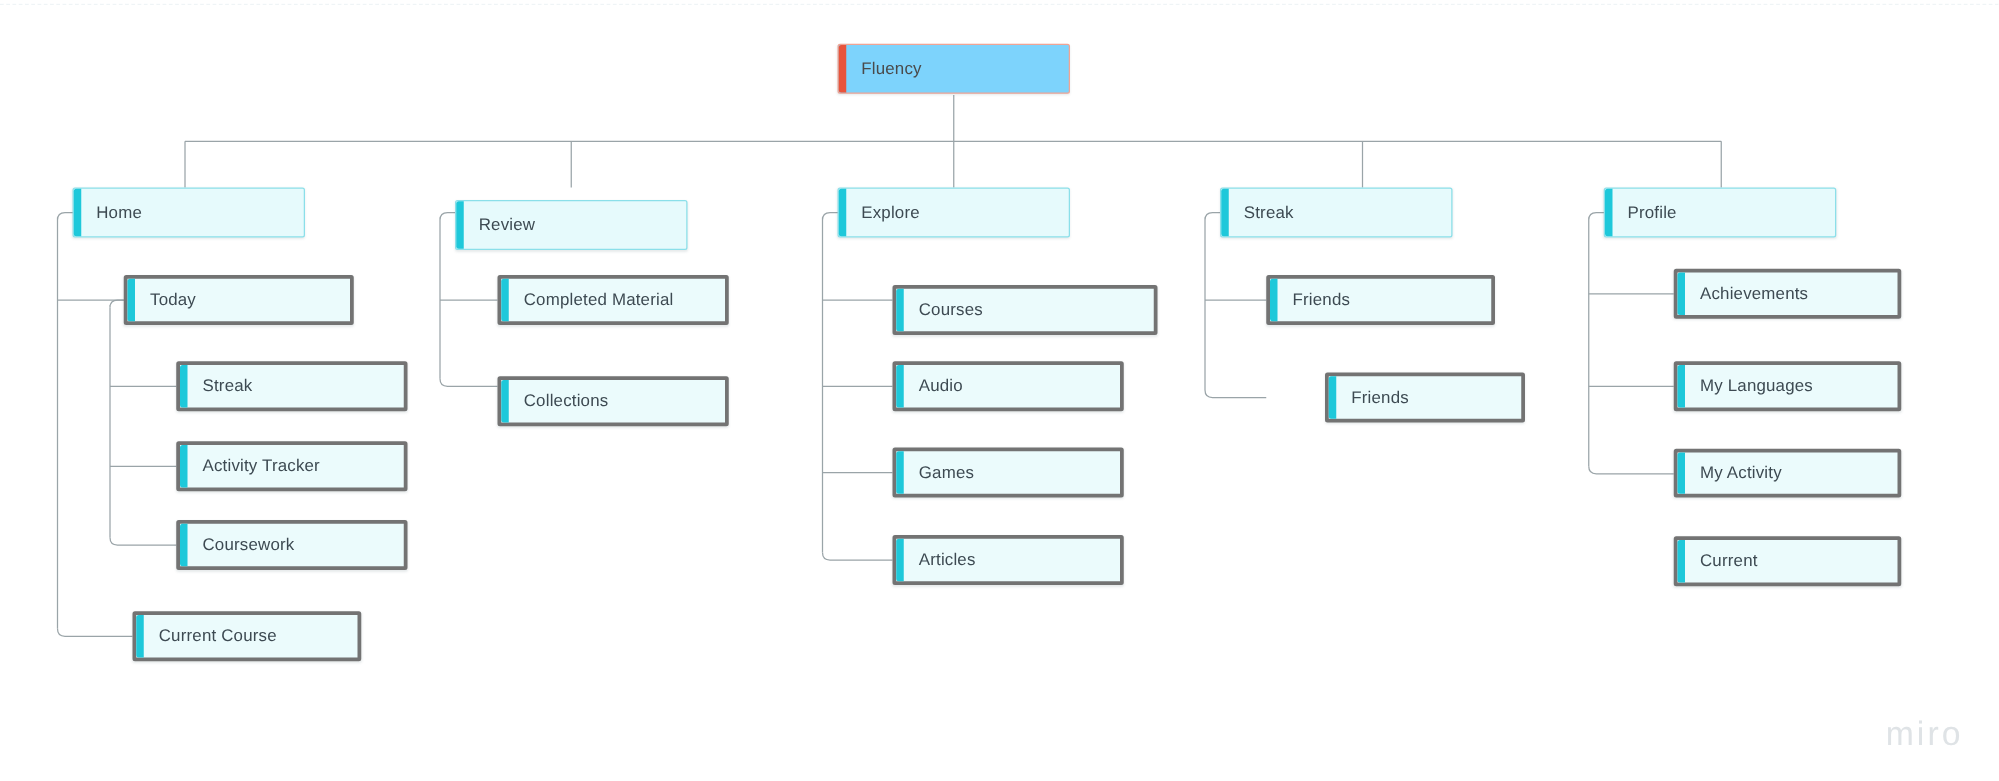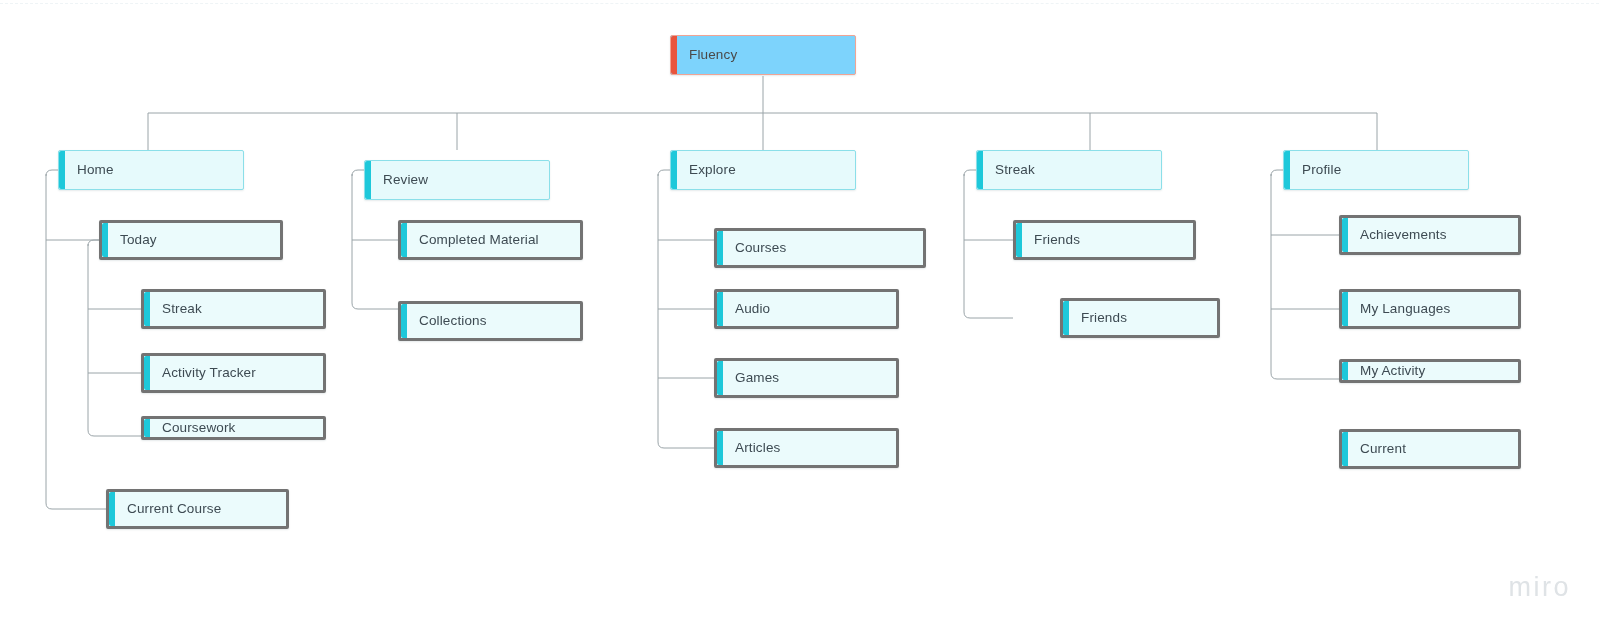--- a/index.html
+++ b/index.html
@@ -159,21 +159,21 @@
         <span class="label">Today</span>
       </div>
       <div class="node leaf" style="left: 141px; top: 289px; width: 185px; height: 40px;">
         <span class="accent" style="background: rgb(30, 200, 218);"></span>
         <span class="label">Streak</span>
       </div>
       <div class="node leaf" style="left: 141px; top: 353px; width: 185px; height: 40px;">
         <span class="accent" style="background: rgb(30, 200, 218);"></span>
         <span class="label">Activity Tracker</span>
       </div>
-      <div class="node leaf" style="left: 141px; top: 416px; width: 185px; height: 24px;">
+      <div class="node leaf" style="left: 141px; top: 416px; width: 185px; height: 40px;">
         <span class="accent" style="background: rgb(30, 200, 218);"></span>
         <span class="label">Coursework</span>
       </div>
       <div class="node leaf" style="left: 106px; top: 489px; width: 183px; height: 40px;">
         <span class="accent" style="background: rgb(30, 200, 218);"></span>
         <span class="label">Current Course</span>
       </div>
       <div class="node branch" style="left: 364px; top: 160px; width: 186px; height: 40px;">
         <span class="accent" style="background: rgb(30, 200, 218);"></span>
         <span class="label">Review</span>
@@ -223,21 +223,21 @@
         <span class="label">Profile</span>
       </div>
       <div class="node leaf" style="left: 1339px; top: 215px; width: 182px; height: 40px; text-align: center;">
         <span class="accent" style="background: rgb(30, 200, 218);"></span>
         <span class="label">Achievements</span>
       </div>
       <div class="node leaf" style="left: 1339px; top: 289px; width: 182px; height: 40px;">
         <span class="accent" style="background: rgb(30, 200, 218);"></span>
         <span class="label">My Languages</span>
       </div>
-      <div class="node leaf" style="left: 1339px; top: 359px; width: 182px; height: 24px;">
+      <div class="node leaf" style="left: 1339px; top: 359px; width: 182px; height: 39px;">
         <span class="accent" style="background: rgb(30, 200, 218);"></span>
         <span class="label">My Activity</span>
       </div>
       <div class="node leaf" style="left: 1339px; top: 429px; width: 182px; height: 40px;">
         <span class="accent" style="background: rgb(30, 200, 218);"></span>
         <span class="label">Current</span>
       </div>
     </div>
 
   <div class="watermark">miro</div>

